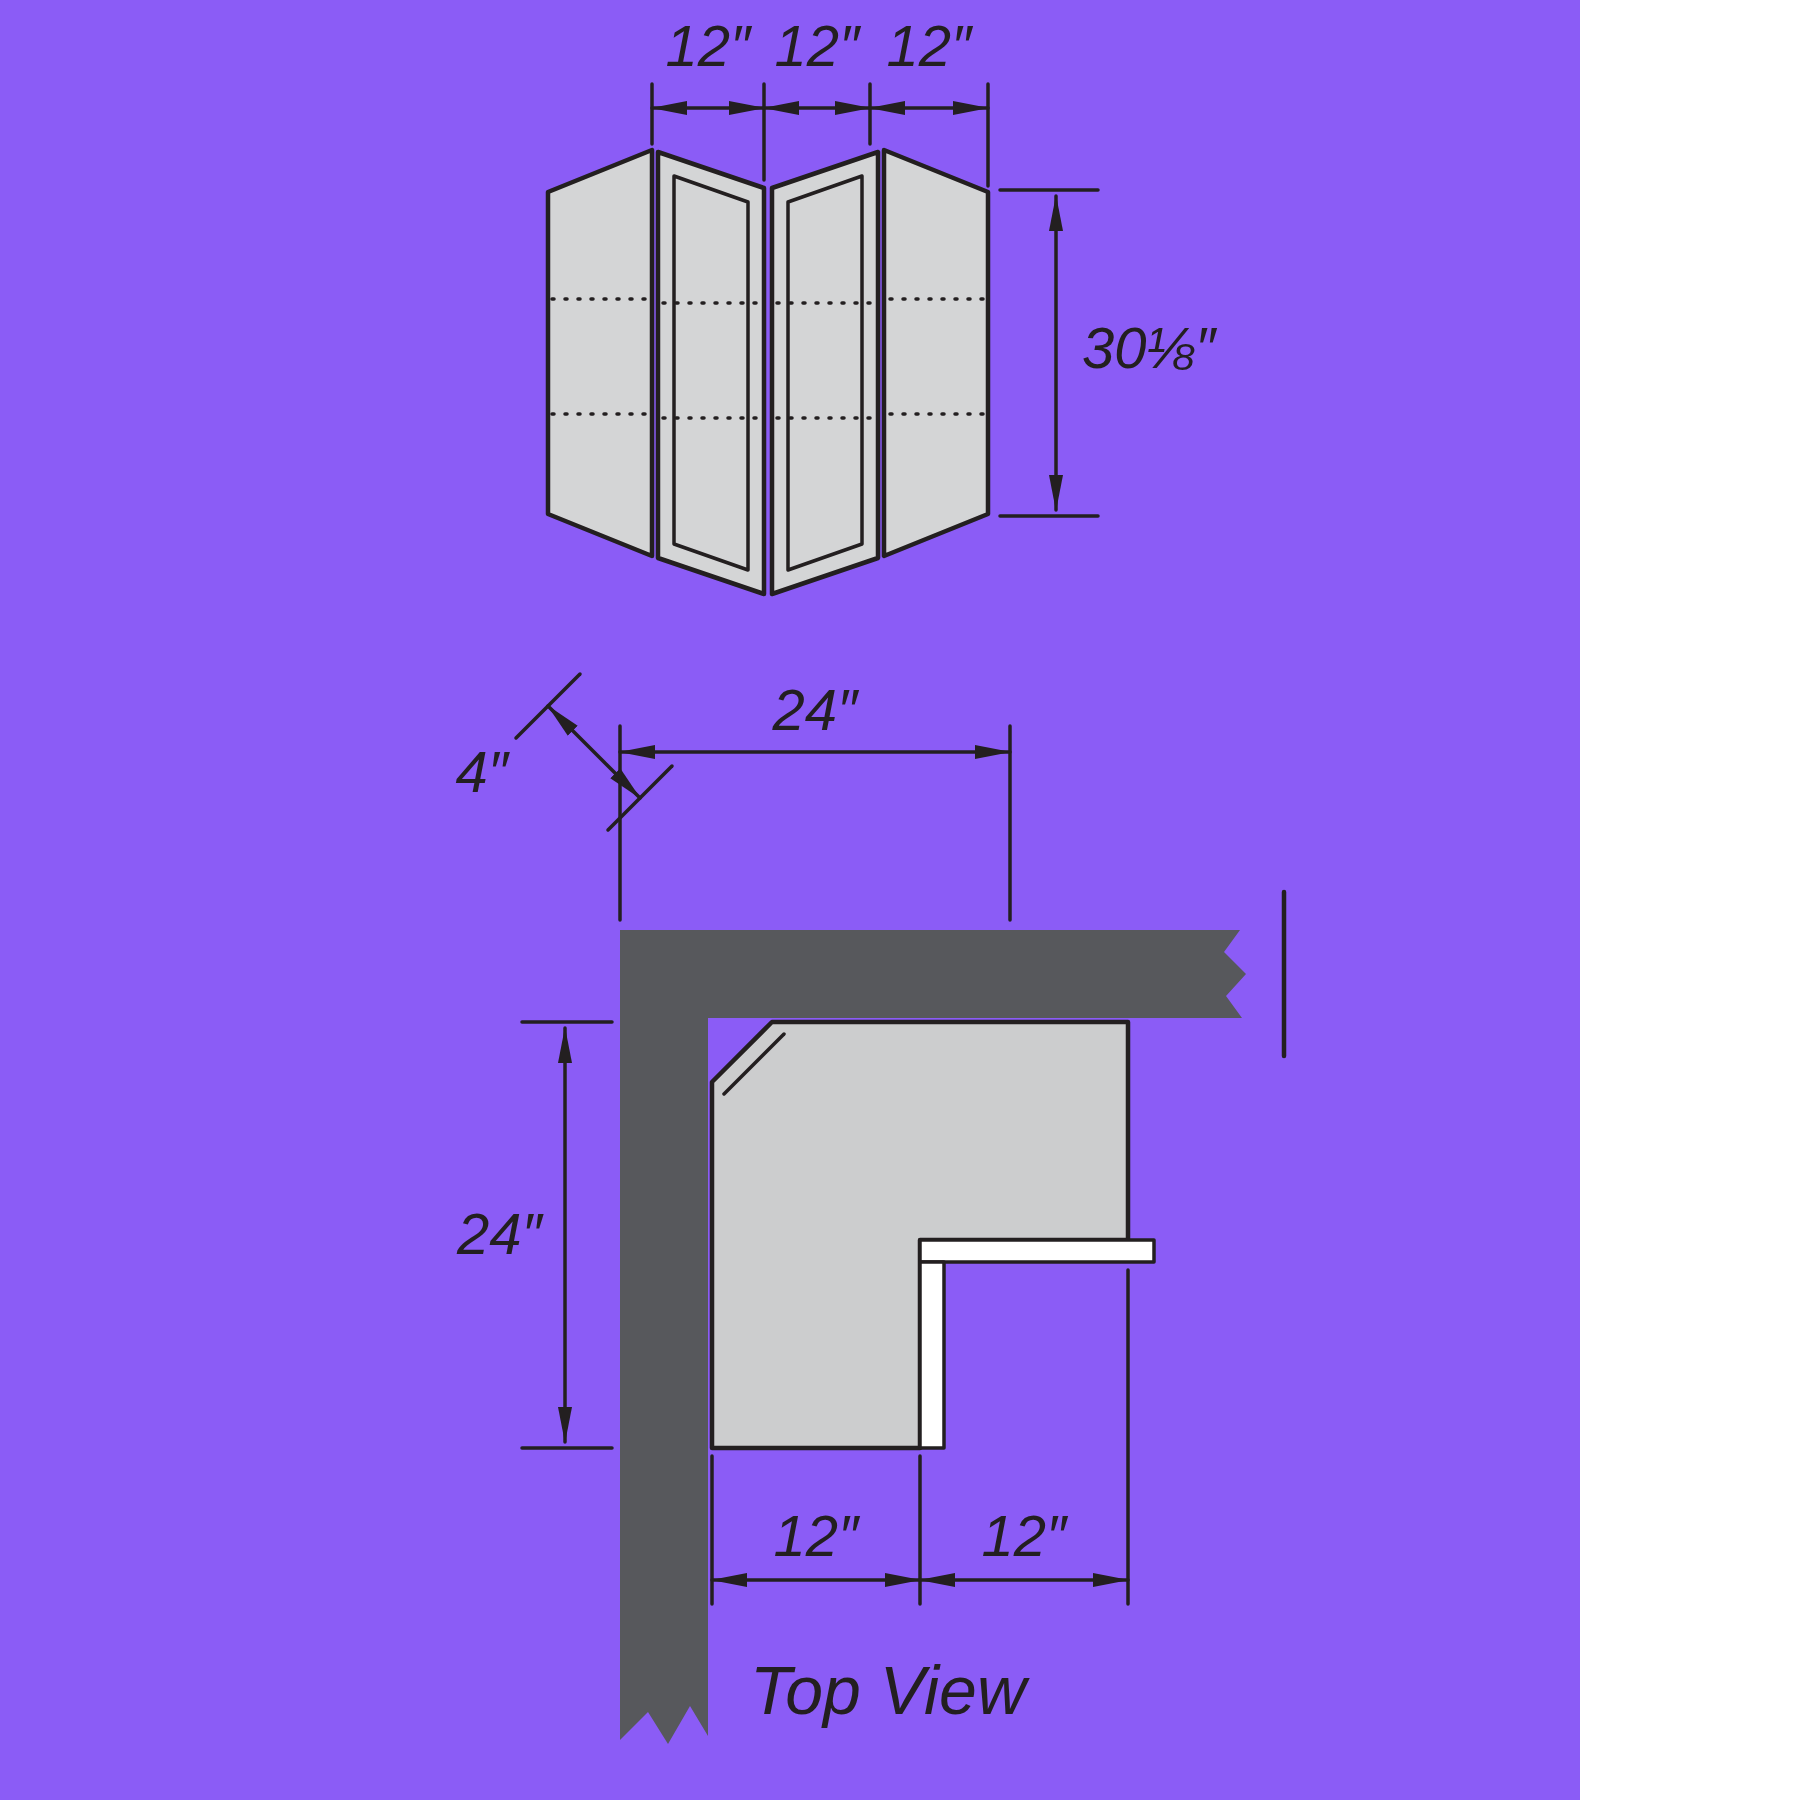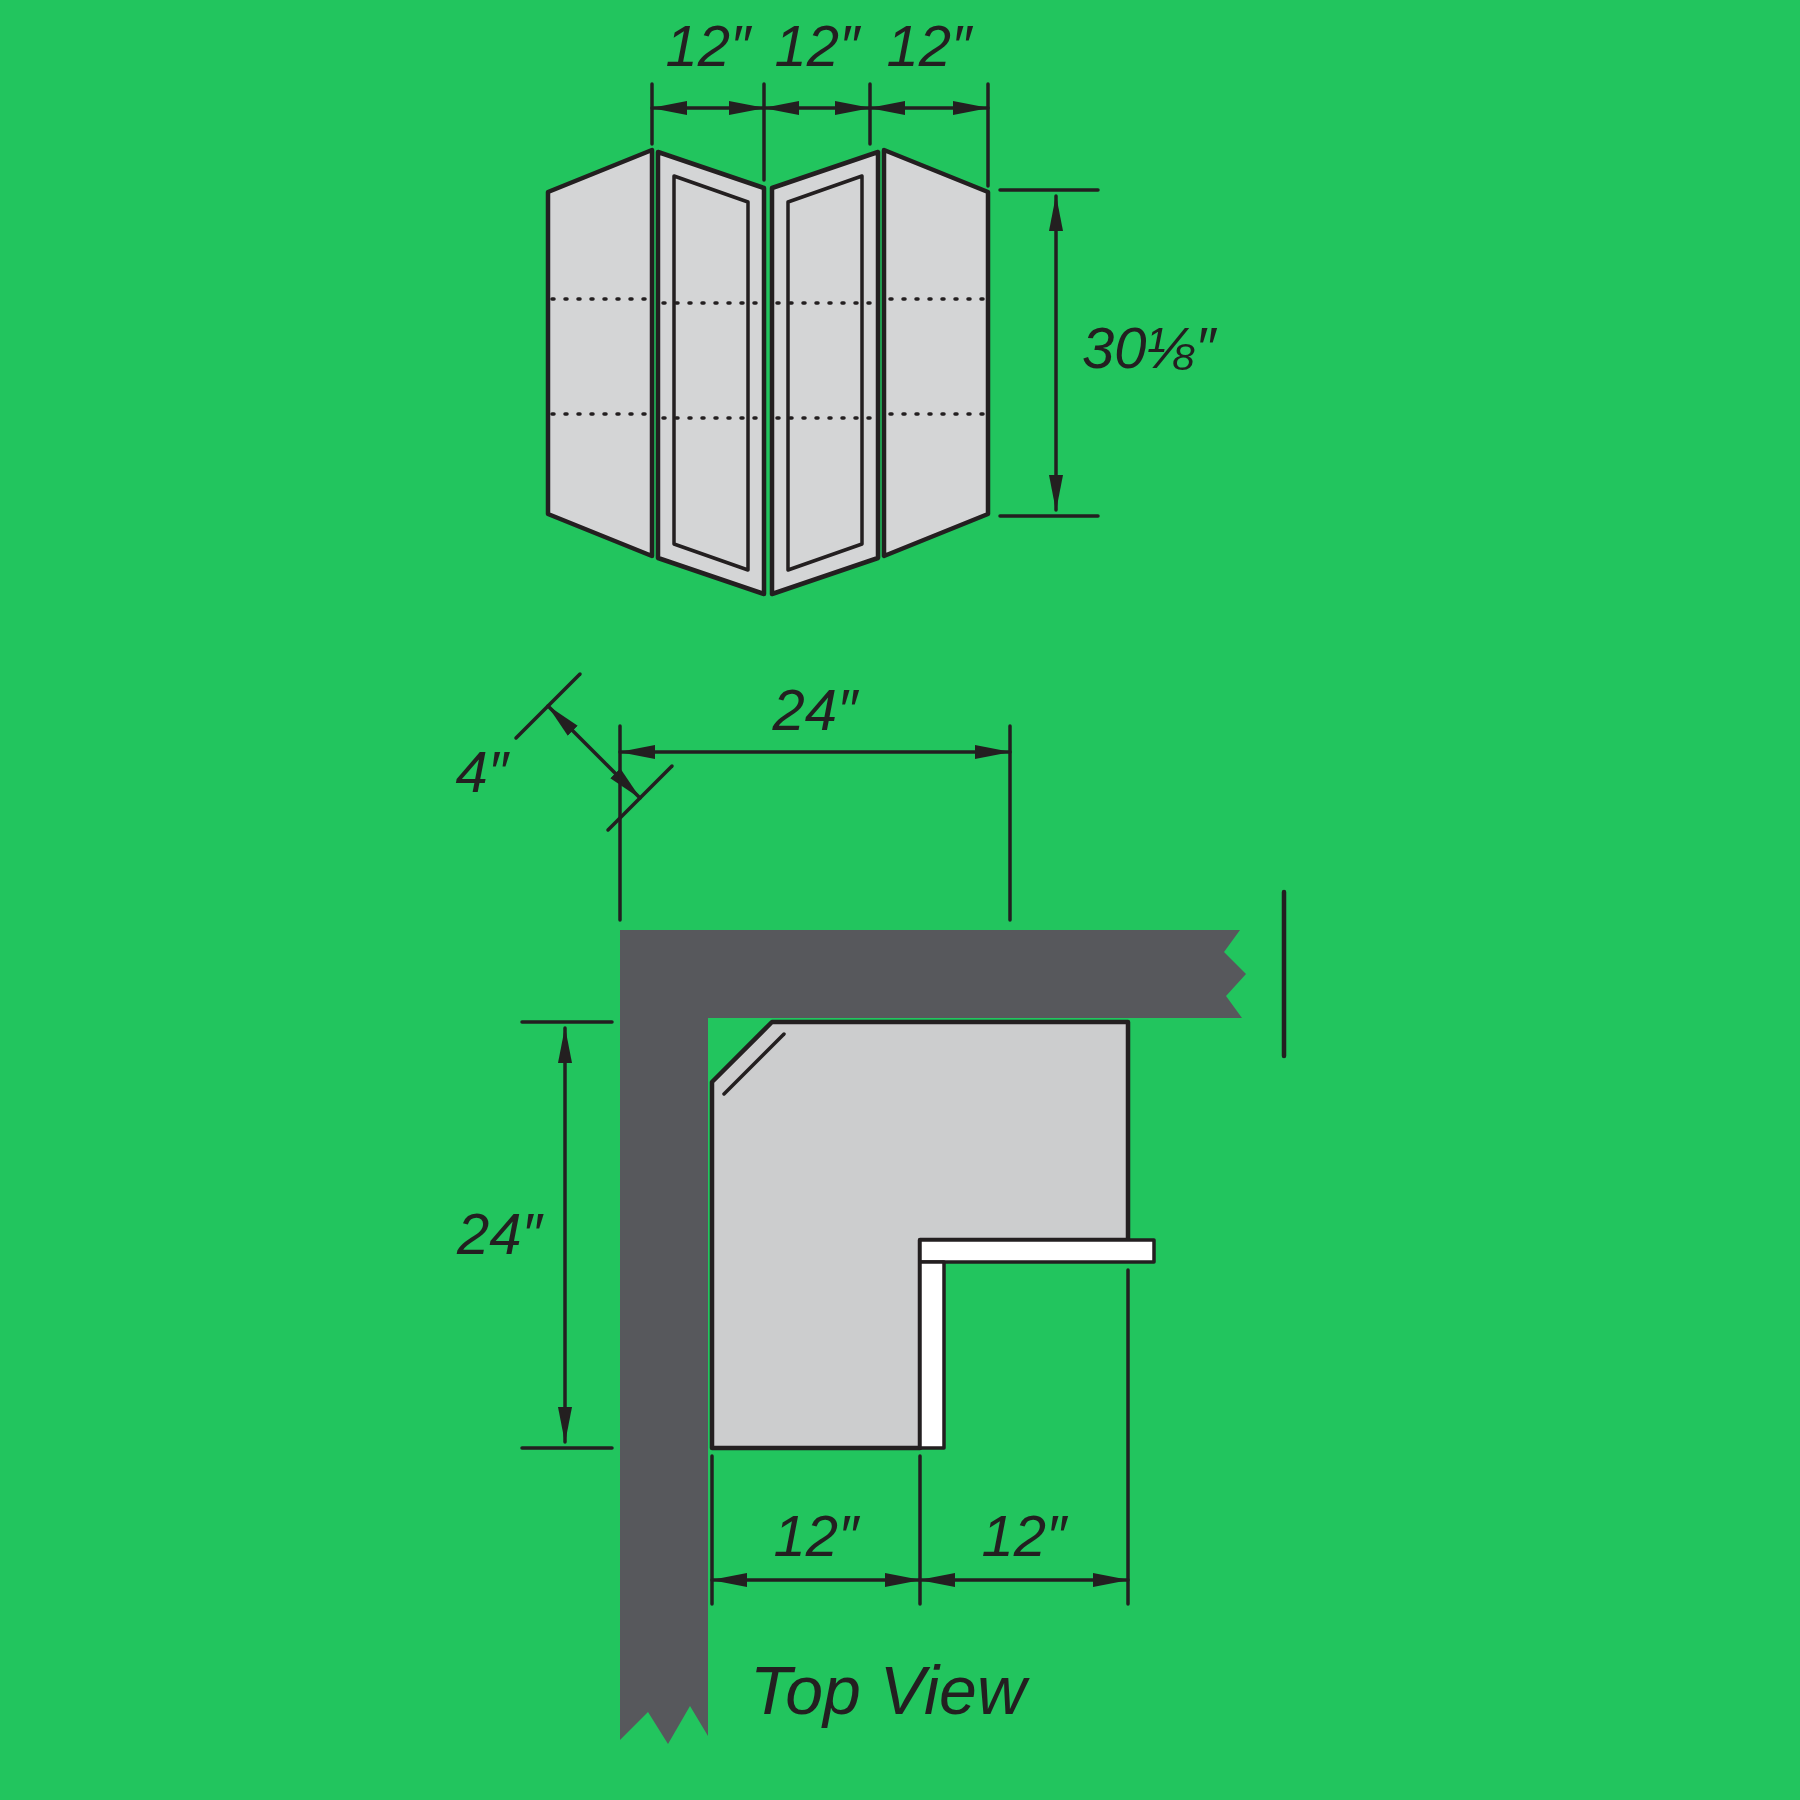--- a/index.html
+++ b/index.html
@@ -1,16 +1,16 @@
 <!DOCTYPE html>
 <html><head>
 <meta charset="utf-8">
 <style>
   html,body{margin:0;padding:0;background:#ffffff;}
-  .stage{width:1800px;height:1800px;position:relative;background:#22c55e;overflow:hidden;text-decoration:underline;}
+  .stage{width:1580px;height:1800px;position:relative;background:#8b5cf6;overflow:hidden;text-decoration:underline;}
   svg{display:block;}
 
   
   .ink{stroke:#231f20;fill:none;stroke-linecap:round;stroke-linejoin:round;}
   .w35{stroke-width:3.5;}
   .w45{stroke-width:4.5;}
   .dotted{stroke-dasharray:2 11;}
 
   
   .wall{fill:#57585c;stroke:none;}

